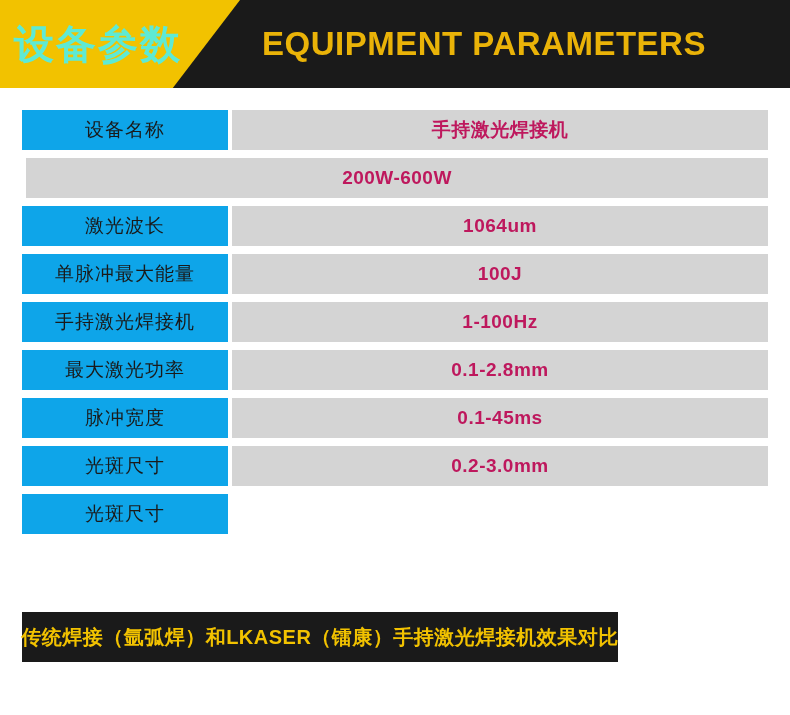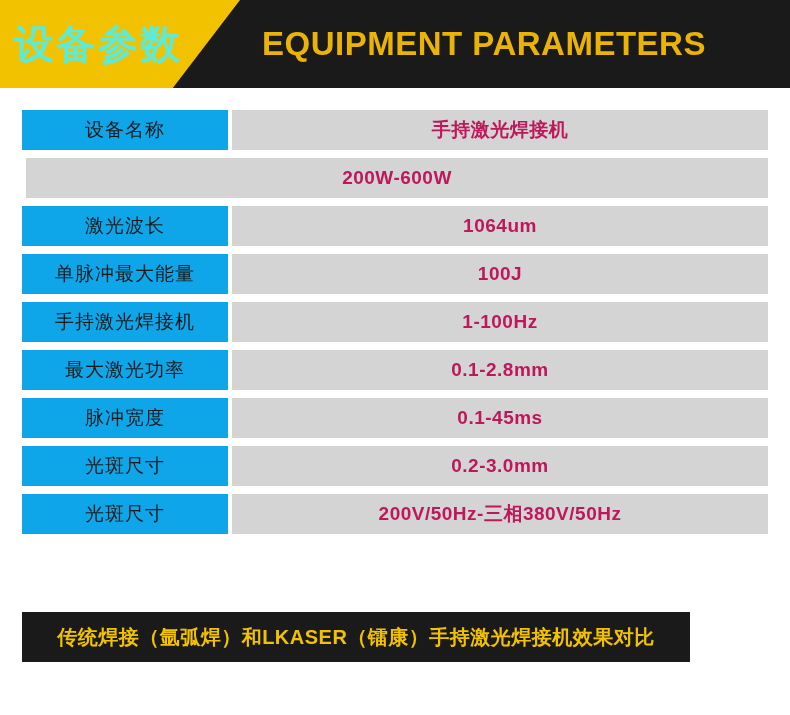--- a/index.html
+++ b/index.html
@@ -88,21 +88,21 @@
     font-weight: bold;
     color: #be185d;
     letter-spacing: 0.5px;
   }
 
   
   .caption-bar {
     position: absolute;
     left: 22px;
     top: 612px;
-    width: 668px;
+    width: 596px;
     height: 50px;
     background: #1a1a1a;
     display: flex;
     align-items: center;
     justify-content: center;
   }
   .caption-text {
     font-size: 20px;
     font-weight: bold;
     color: #f2c200;
@@ -156,20 +156,19 @@
     <div class="cell-value">0.1-45ms</div>
   </div>
 
   <div class="row">
     <div class="cell-label">光斑尺寸</div>
     <div class="cell-value">0.2-3.0mm</div>
   </div>
 
   <div class="row">
     <div class="cell-label">光斑尺寸</div>
-    <div class="cell-value">200V/50Hz-三相380V/50Hz</div>
   </div>
 
 </div>
 
 <div class="caption-bar">
   <div class="caption-text">传统焊接（氩弧焊）和LKASER（镭康）手持激光焊接机效果对比</div>
 </div>
 
 </body></html>

